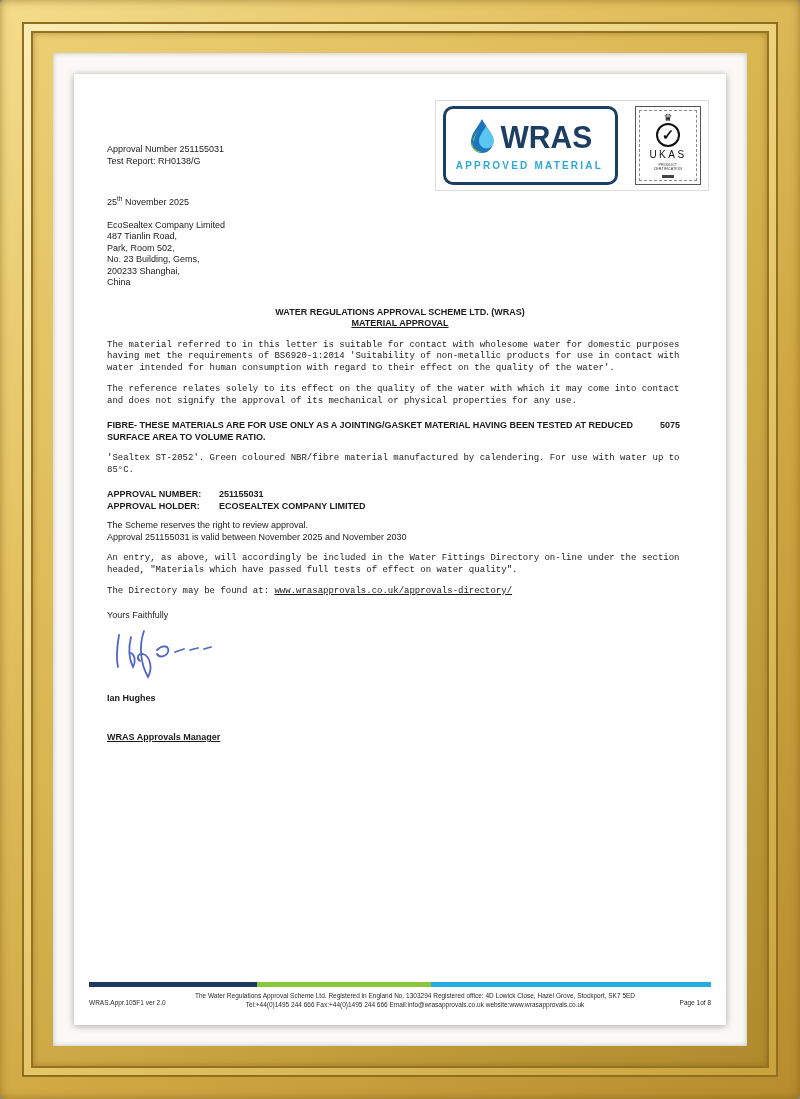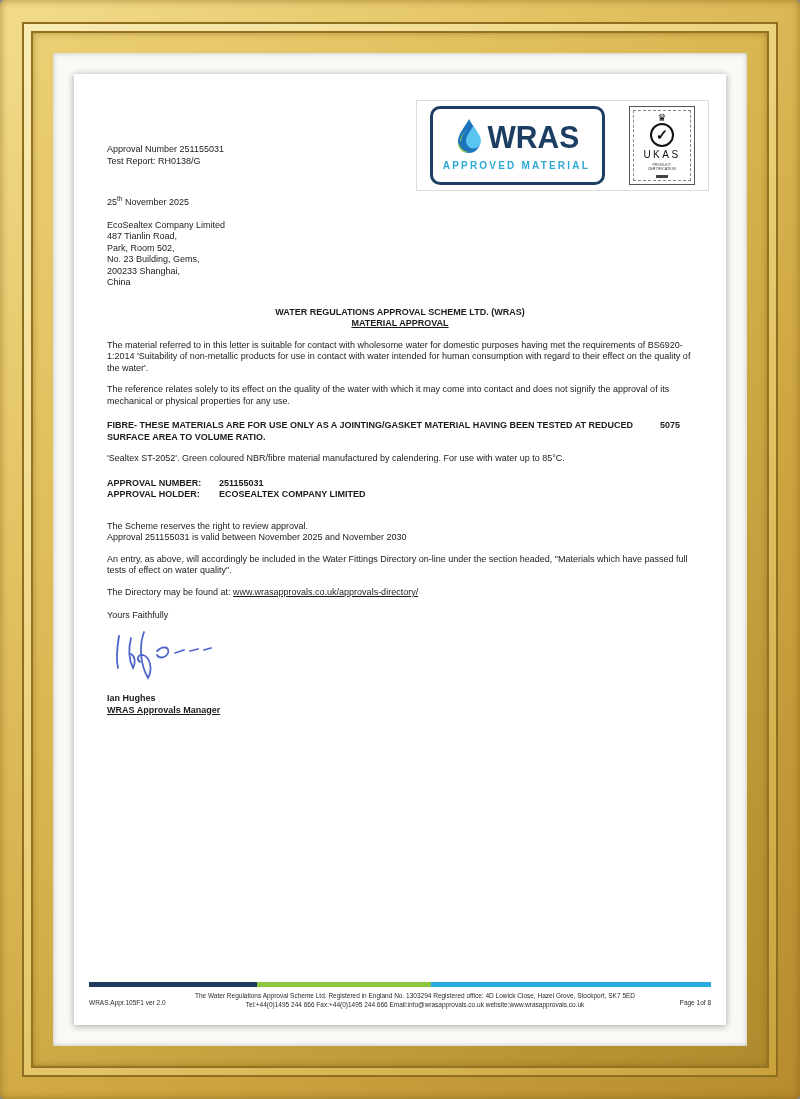--- a/index.html
+++ b/index.html
@@ -23,21 +23,21 @@
     box-shadow: inset 0 0 5px rgba(0,0,0,.25); }
   
   .page { position: relative; width: 100%; height: 100%; background: #ffffff;
     box-shadow: 0 1px 7px rgba(0,0,0,.35);
     padding: 26px 33px 0 33px;
     font-size: 9px; line-height: 11.5px; color: #1b1b1b; }
   .hdr { display: flex; justify-content: space-between; align-items: flex-start; }
   .hdr-left { padding-top: 44px; }
   .hdr-right { width: 245px; display: flex; flex-direction: column; align-items: flex-end; }
   
-  .logo-pair { display: flex; gap: 24px; border: 1px solid #dcdcdc; padding: 5px 13px;
+  .logo-pair { display: flex; gap: 17px; border: 1px solid #dcdcdc; padding: 5px 7px;
     background: #fff; align-items: stretch; margin-right: -16px; }
   .wras-box { border: 3px solid #1d3e63; border-radius: 10px; padding: 5px 12px 6px 10px;
     display: flex; flex-direction: column; align-items: center; justify-content: center; }
   .wras-top { display: flex; align-items: center; gap: 4px; }
   .wras-word { font-size: 30px; font-weight: bold; color: #1d3e63; letter-spacing: 0px;
     line-height: 30px; transform: scaleY(1.05); }
   .wras-tag { font-size: 10px; font-weight: bold; color: #2ea9d6; letter-spacing: 2.2px;
     margin-top: 3px; white-space: nowrap; }
   .ukas-box { width: 66px; border: 1px solid #555; padding: 3px;
     display: flex; flex-direction: column; align-items: center; }
@@ -53,34 +53,34 @@
   .ukas-num-bar { width: 12px; height: 3px; background: #444; margin-top: 2px; }
   
   .sender { margin-top: 9px; text-align: right; padding-right: 10px; }
   .date-line { margin-top: 30px; }
   sup { font-size: 6.5px; vertical-align: super; line-height: 0; }
   .recipient { margin-top: 11px; }
   
   .title-block { text-align: center; margin-top: 18px; font-weight: bold; }
   .title-block .t2 { text-decoration: underline; }
   
-  .para { margin-top: 10px; }
+  .para { margin-top: 10px; font-family: Liberation Mono, monospace; }
   .fibre { position: relative; margin-top: 13px; font-weight: bold; }
   .fibre-text { width: 540px; }
   .fibre-code { position: absolute; right: 13px; top: 0; font-weight: bold; }
   .appr-table { margin-top: 13px; font-weight: bold; }
   .appr-row { display: flex; }
   .appr-label { width: 112px; }
-  .tight { margin-top: 20px; }
+  .tight { margin-top: 8px; }
   .tight div { margin: 0; }
   .dir-link { text-decoration: underline; color: #1b1b1b; cursor: pointer; }
   .closing { margin-top: 12px; }
   .sig { margin: 4px 0 2px 2px; }
   .signatory { margin-top: 6px; font-weight: bold; }
-  .signatory .role { text-decoration: underline; }
+  .signatory .role { text-decoration: underline; margin-top: 28px; }
   
   .page-footer { position: absolute; left: 15px; right: 15px; bottom: 16px; }
   .color-bar { display: flex; height: 5px; width: 100%; }
   .seg-navy { width: 27%; background: #1e3a5f; }
   .seg-green { width: 28%; background: #8cc63e; }
   .seg-blue { width: 45%; background: #29abe2; }
   .footer-row { display: flex; align-items: flex-start; margin-top: 5px;
     font-size: 6.5px; line-height: 8.5px; color: #2a2a2a; }
   .footer-ref { width: 90px; padding-top: 7px; }
   .footer-center { flex: 1; text-align: center; }

